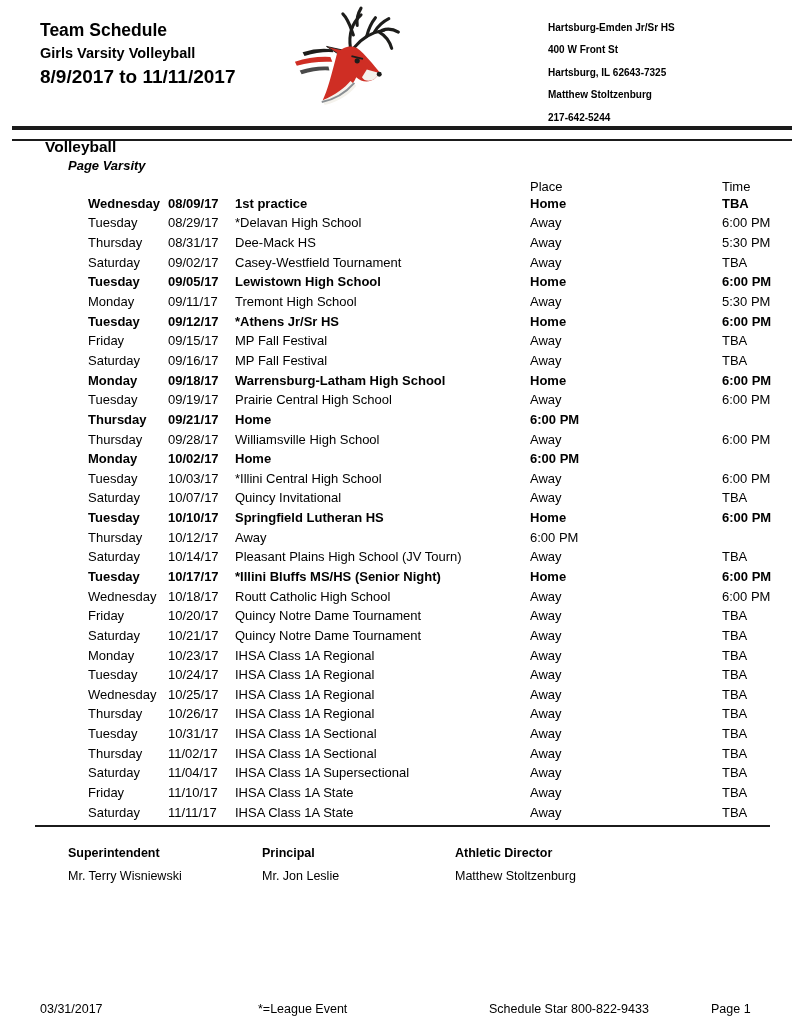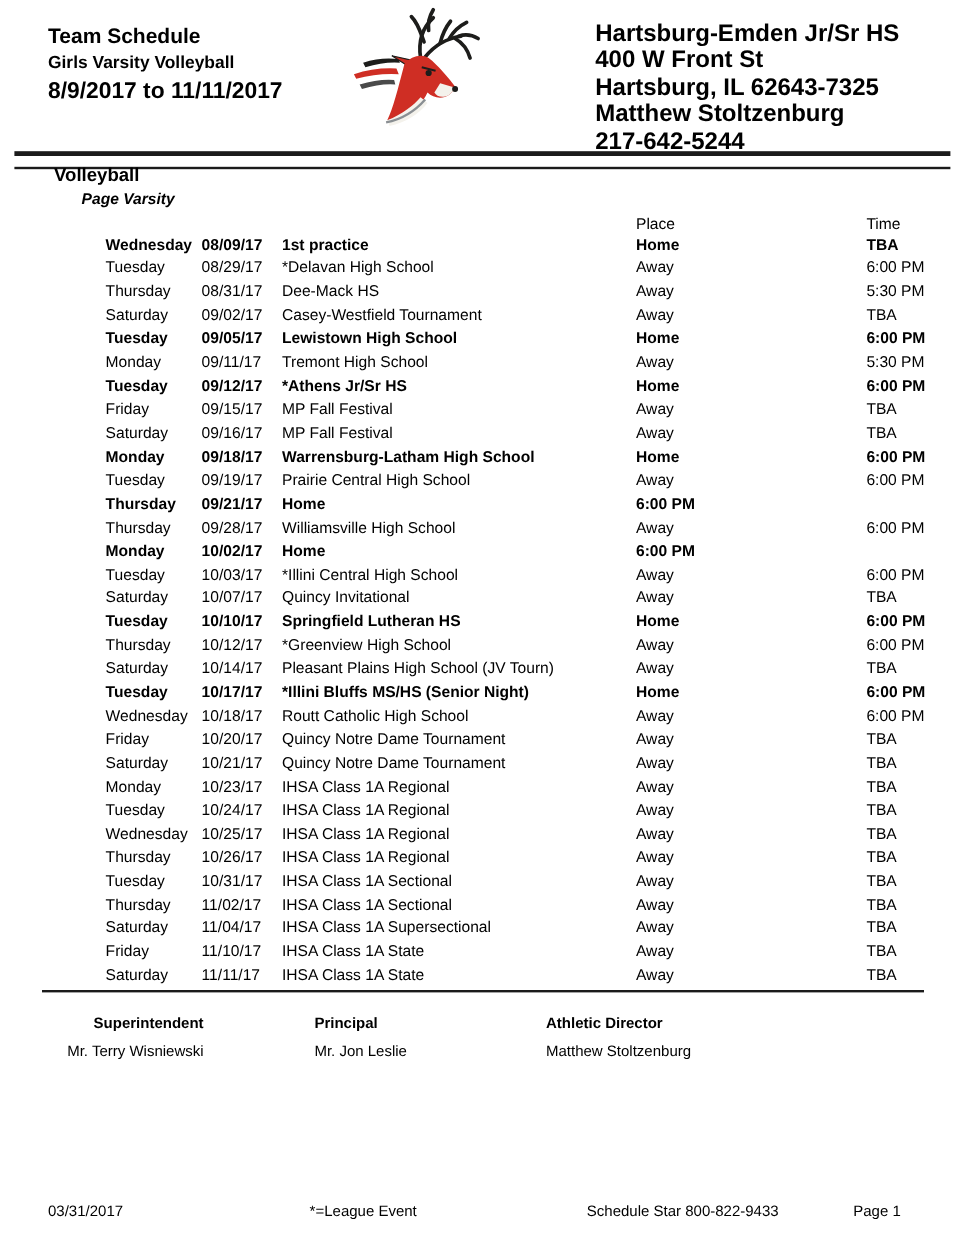--- a/index.html
+++ b/index.html
@@ -8,38 +8,38 @@
     background:#ffffff;color:#000000;overflow:hidden;
     font-family:"Liberation Sans","DejaVu Sans",sans-serif;
     -webkit-font-smoothing:antialiased;
   }
   
   .hdr-left{position:absolute;left:40px;top:18px;font-weight:bold;}
   .hdr-title{font-size:17.5px;line-height:24px;}
   .hdr-sub{font-size:14.5px;line-height:23px;}
   .hdr-range{font-size:19px;line-height:23px;}
   .logo{position:absolute;left:293px;top:6px;}
-  .hdr-right{position:absolute;left:496px;top:17px;font-weight:bold;font-size:20px;line-height:22.4px;}
+  .hdr-right{position:absolute;left:548px;top:17px;font-weight:bold;font-size:10px;line-height:22.4px;}
   .rule-double{position:absolute;left:12px;right:8px;top:126px;height:9px;
     border-top:4px solid #1b1b1b;border-bottom:2px solid #1b1b1b;}
   
   .sport-title{position:absolute;left:45px;top:138px;font-size:15.5px;font-weight:bold;}
   .team-title{position:absolute;left:68px;top:158px;font-size:13px;font-weight:bold;font-style:italic;}
   
   .sched{position:absolute;left:88px;top:180px;width:682px;}
   .srow{display:grid;grid-template-columns:80px 67px 295px 192px 1fr;
     height:19.65px;align-items:center;font-size:13px;white-space:nowrap;}
   .srow.home{font-weight:bold;}
   .thead{display:grid;grid-template-columns:442px 192px 1fr;font-size:13px;height:13.5px;line-height:13.5px;}
   
   .rule-single{position:absolute;left:35px;right:30px;top:825px;border-top:2.5px solid #1b1b1b;}
   .sigs{position:absolute;left:0;top:846px;width:800px;height:50px;}
   .sig{position:absolute;font-size:12.5px;}
   .sig .t{font-weight:bold;margin-bottom:9px;}
-  .sig-0{left:56px;text-align:right;} .sig-1{left:262px;} .sig-2{left:455px;}
+  .sig-0{left:68px;} .sig-1{left:262px;} .sig-2{left:455px;}
   
   .pfoot{position:absolute;left:0;top:1002px;width:800px;font-size:12.5px;}
   .pf{position:absolute;white-space:nowrap;}
   .pf-date{left:40px;} .pf-legend{left:258px;} .pf-vendor{left:489px;} .pf-page{left:711px;}
 </style>
 </head>
 <body>
 
 <div class="page">
 
@@ -233,21 +233,20 @@
           <div>Tuesday</div>
           <div>10/10/17</div>
           <div>Springfield Lutheran HS</div>
           <div>Home</div>
           <div>6:00 PM</div>
         </div>
 
         <div class="srow">
           <div>Thursday</div>
           <div>10/12/17</div>
-          <div>*Greenview High School</div>
           <div>Away</div>
           <div>6:00 PM</div>
         </div>
 
         <div class="srow">
           <div>Saturday</div>
           <div>10/14/17</div>
           <div>Pleasant Plains High School (JV Tourn)</div>
           <div>Away</div>
           <div>TBA</div>

